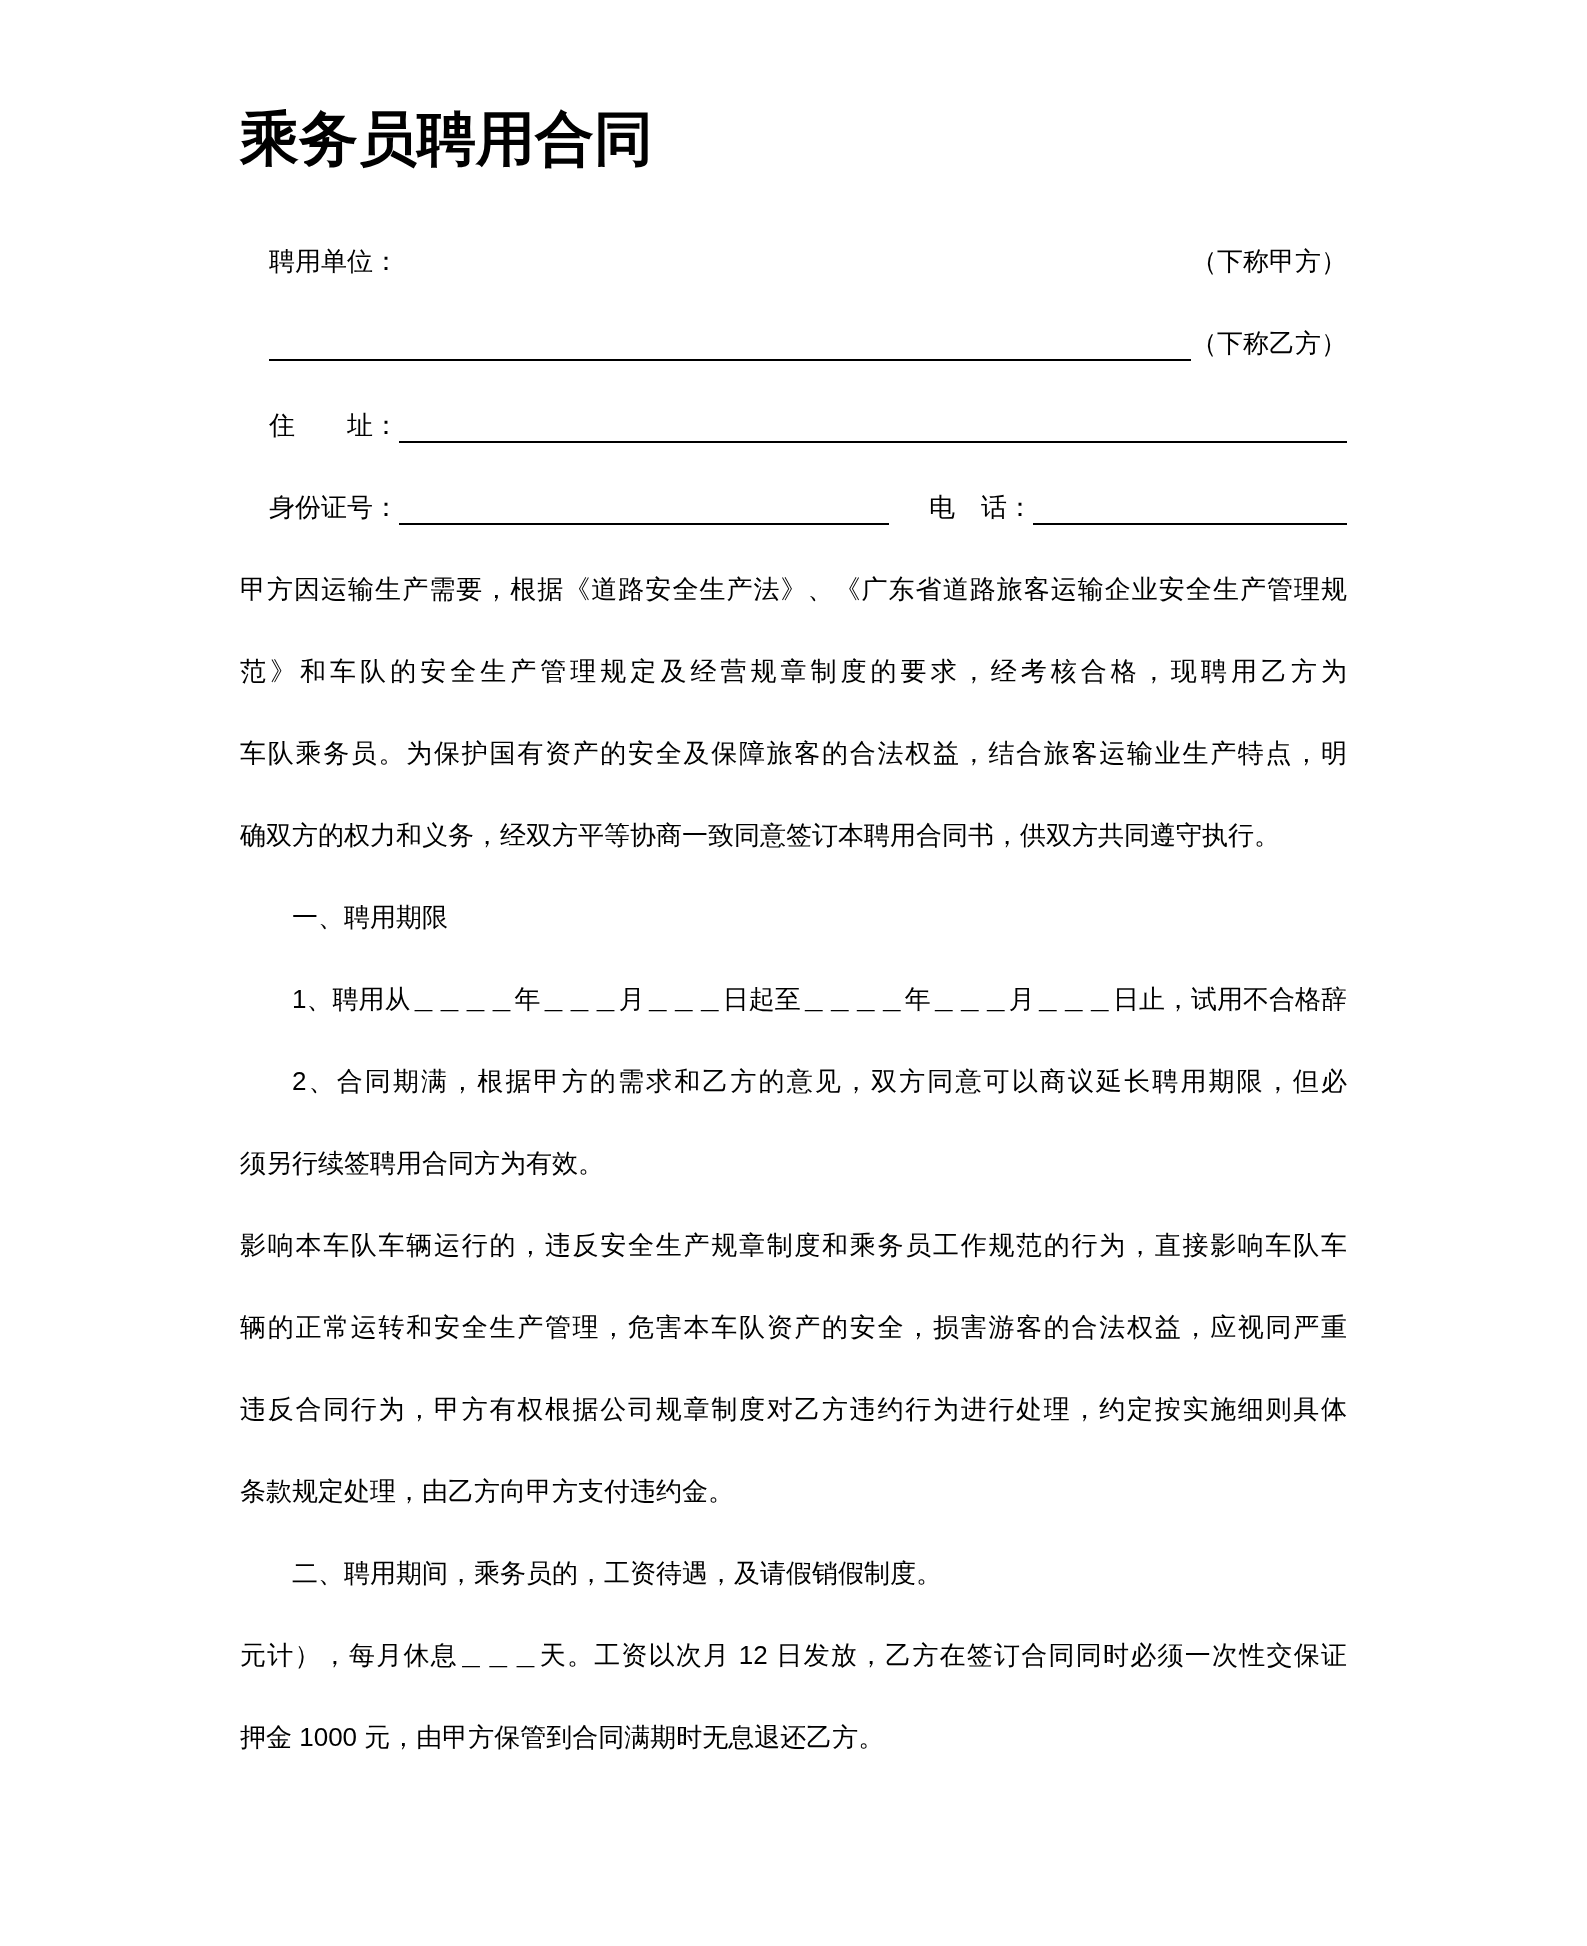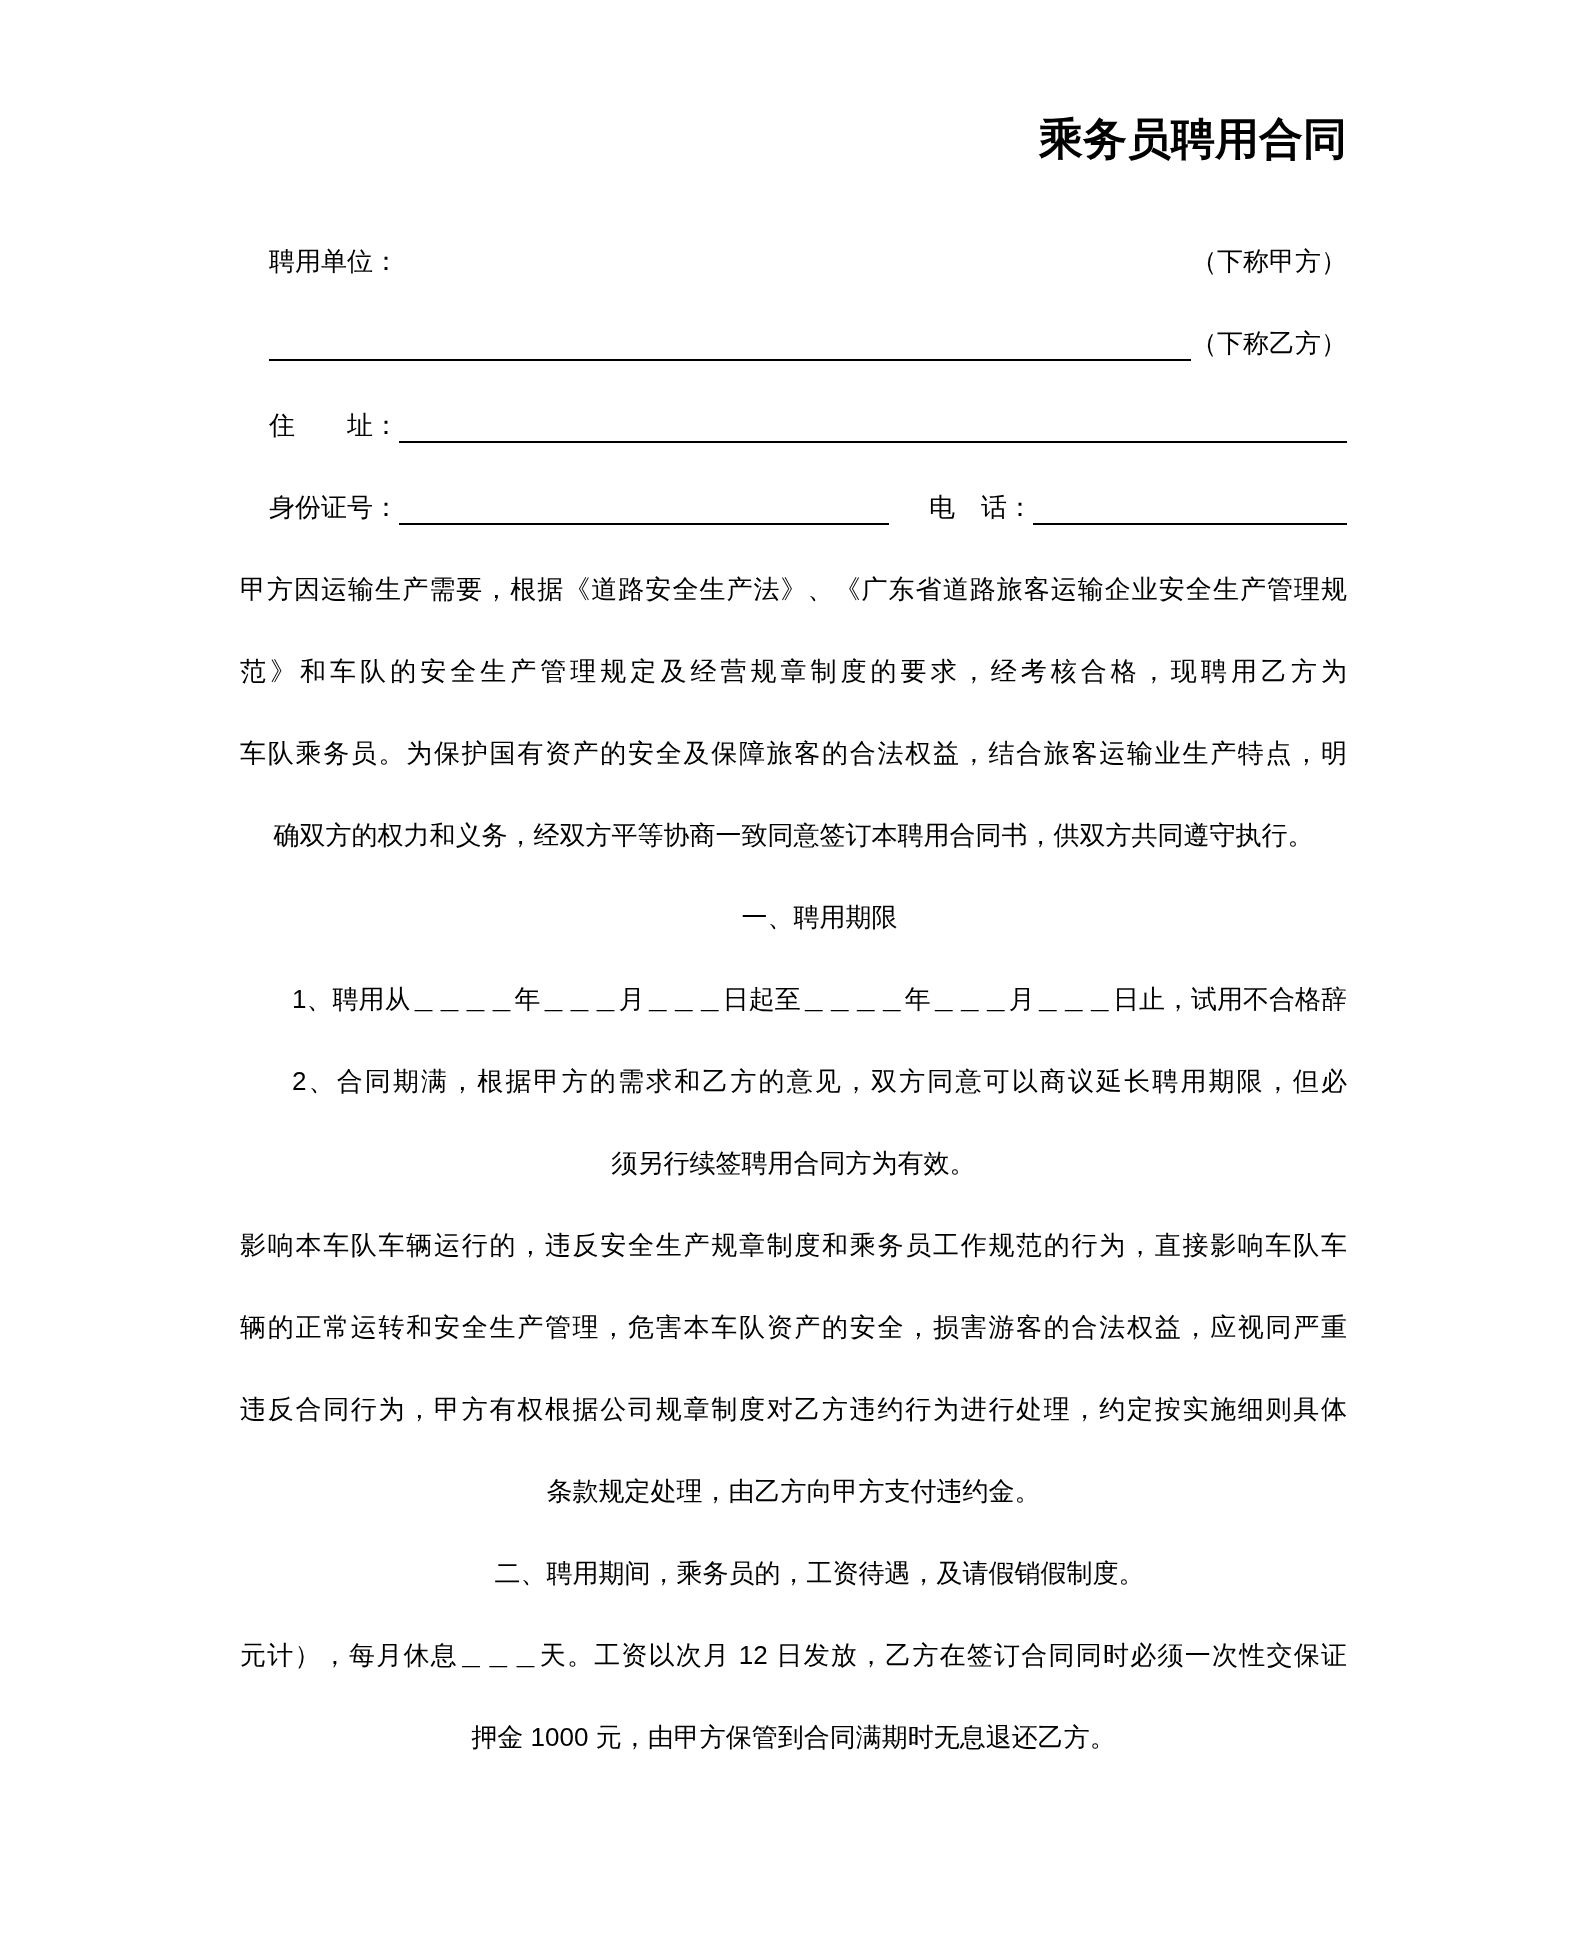--- a/index.html
+++ b/index.html
@@ -9,23 +9,23 @@
     height: 1946px;
     margin: 0 auto;
     background: #ffffff;
     color: #000000;
     font-family: "Liberation Sans", "DejaVu Sans", sans-serif;
     box-sizing: border-box;
     padding: 98px 240px 0 240px;
     overflow: hidden;
   }
   .doc-title {
-    font-size: 44px;
+    font-size: 59px;
     font-weight: bold;
-    text-align: right;
+    text-align: left;
     line-height: 82px;
     height: 82px;
     margin-bottom: 40px;
     white-space: nowrap;
   }
   .field-row {
     display: flex;
     height: 82px;
     line-height: 82px;
     font-size: 26px;
@@ -42,21 +42,21 @@
   .blank.grow { flex: 1 1 auto; }
   .blank.fixed { flex: 0 0 auto; width: 490px; }
   .spacer { flex: 1 1 auto; }
   .suffix { flex: 0 0 auto; }
   .phone-label { margin-left: 40px; }
   .line {
     font-size: 26px;
     line-height: 82px;
     height: 82px;
     overflow: hidden;
-    text-align: center;
+    text-align: left;
     white-space: nowrap;
   }
   .line.fill {
     white-space: normal;
     text-align: justify;
     text-align-last: justify;
   }
   .line.indent { text-indent: 2em; }
 </style>
 </head>

